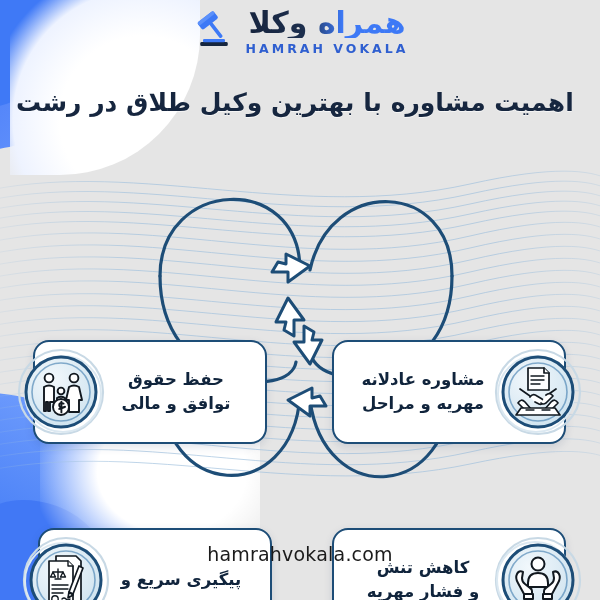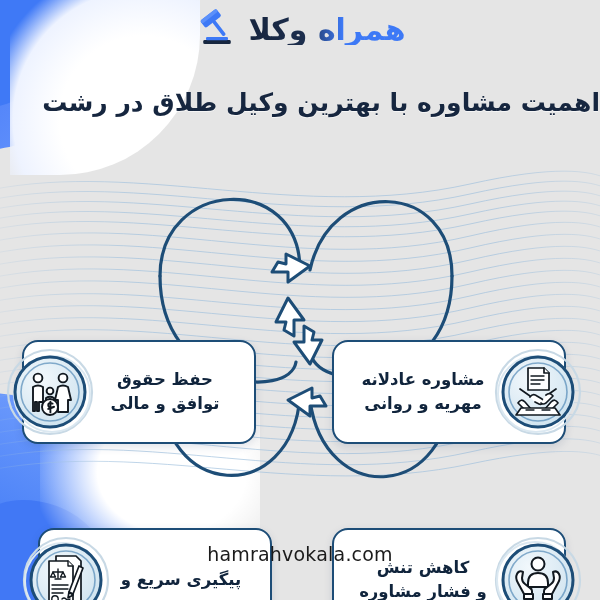--- a/index.html
+++ b/index.html
@@ -54,21 +54,21 @@
     -webkit-background-clip:text;background-clip:text;color:transparent;
     direction:rtl;
   }
   .logo-en{
     font-size:12.5px;font-weight:bold;letter-spacing:3px;color:#2f5fd0;
     margin-top:5px;direction:ltr;
   }
   .gavel{width:44px;height:44px;flex:0 0 44px;}
 
   .title{
-    position:absolute;left:16px;right:0;top:88px;text-align:right;
+    position:absolute;left:16px;right:0;top:88px;text-align:left;
     font-size:25px;font-weight:bold;color:#16263f;direction:rtl;
     letter-spacing:0px;
     text-shadow:0 1px 0 rgba(255,255,255,.6);
   }
 
   
   .diagram{position:absolute;left:0;top:150px;width:600px;height:360px;}
   .wave-svg,.flow-svg{position:absolute;left:0;top:0;width:600px;height:360px;}
 
   
@@ -85,21 +85,21 @@
     flex:1;text-align:center;direction:rtl;
     font-size:16.5px;font-weight:bold;color:#10243c;line-height:1.45;
     padding:0 6px;
   }
   .badge{
     position:relative;width:88px;height:88px;flex:0 0 88px;
     margin:0 -18px;
   }
   .badge-svg{position:absolute;left:0;top:0;width:88px;height:88px;}
 
-  #card1{left:22px;top:190px;}
+  #card1{left:33px;top:190px;}
   #card2{left:332px;top:190px;}
   #card3{left:38px;top:378px;}
   #card4{left:332px;top:378px;}
 
   
   .footer-url{
     position:absolute;left:0;right:0;bottom:35px;text-align:center;
     font-size:19px;color:#1b1b1b;direction:ltr;letter-spacing:.2px;
   }
 </style>
@@ -113,20 +113,21 @@
     <div class="corner-tl2"></div>
     <div class="soft-white-tl"></div>
     <div class="corner-bl"></div>
     <div class="corner-bl2"></div>
     <div class="glow-bl"></div>
   </div>
 
   <div class="logo-wrap">
     <div class="logo-text">
       <div class="logo-fa">همراه وکلا</div>
+      <div class="logo-en">HAMRAH VOKALA</div>
     </div>
     <svg class="gavel" viewBox="0 0 48 48">
       <g transform="rotate(-38 24 20)">
         <rect x="13" y="4" width="22" height="10" rx="2" fill="#3d79f6"></rect>
         <rect x="13" y="4" width="22" height="4" rx="2" fill="#5b90fa"></rect>
         <rect x="22.5" y="13" width="4" height="20" rx="1.6" fill="#3d79f6"></rect>
       </g>
       <rect x="9" y="35" width="30" height="4.4" rx="1.6" fill="#16263f"></rect>
       <rect x="12" y="31.5" width="24" height="3.6" rx="1.4" fill="#3d79f6"></rect>
     </svg>
@@ -248,21 +249,21 @@
             <path d="M26 41 l10 7 M62 41 l-10 7" fill="none"></path>
             <path d="M36 49 q3 -4 7 -1 l5 3 q3 2 1 4 q-2 2 -4 1 l-4 -2"></path>
             <path d="M52 47 q4 -3 7 1 l-7 7 q-3 2 -5 0"></path>
             <path d="M24 55 q3 -5 7 -1 l6 7 q1 2 -1 3 q-2 1 -4 -1 z"></path>
             <path d="M64 55 q-3 -5 -7 -1 l-6 7 q-1 2 1 3 q2 1 4 -1 z"></path>
             <path d="M22 67 h44 l-5 -7 h-34 z"></path>
             <path d="M32 62 h8 M48 62 h8" stroke-width="1.3"></path>
           </g>
         </svg>
       </div>
-      <div class="card-label"><span>مشاوره عادلانه</span><br><span>مهریه و روانی</span></div>
+      <div class="card-label"><span>مشاوره عادلانه</span><br><span>مهریه و مراحل</span></div>
     </div>
 
     <div class="card icon-right" id="card3">
       <div class="badge">
         <svg class="badge-svg" viewBox="0 0 88 88">
           <defs>
             <radialGradient id="bg3" cx="38%" cy="32%" r="72%">
               <stop offset="0%" stop-color="#f2f8fc"></stop>
               <stop offset="100%" stop-color="#cfe3ef"></stop>
             </radialGradient>
@@ -308,20 +309,20 @@
           <g stroke="#11181f" stroke-width="2" fill="#fff" stroke-linejoin="round" stroke-linecap="round">
             <circle cx="44" cy="28" r="6.5"></circle>
             <path d="M34 47 q0 -10 10 -10 t10 10 v4 h-20 z"></path>
             <path d="M29 36 q-4 -2 -6 2 q-2 4 1 9 l6 11 q1 2 3 2 h5 v-5 q0 -2 -2 -3 l-5 -4 q-3 -2 -3 -6 z"></path>
             <path d="M59 36 q4 -2 6 2 q2 4 -1 9 l-6 11 q-1 2 -3 2 h-5 v-5 q0 -2 2 -3 l5 -4 q3 -2 3 -6 z"></path>
             <path d="M30 58 h9 v5 h-9 z"></path>
             <path d="M49 58 h9 v5 h-9 z"></path>
           </g>
         </svg>
       </div>
-      <div class="card-label"><span>کاهش تنش</span><br><span>و فشار مشاوره</span></div>
+      <div class="card-label"><span>کاهش تنش</span><br><span>و فشار مهریه</span></div>
     </div>
 
   </div>
 
   <div class="footer-url">hamrahvokala.com</div>
 
 </div>
 
 </body></html>

